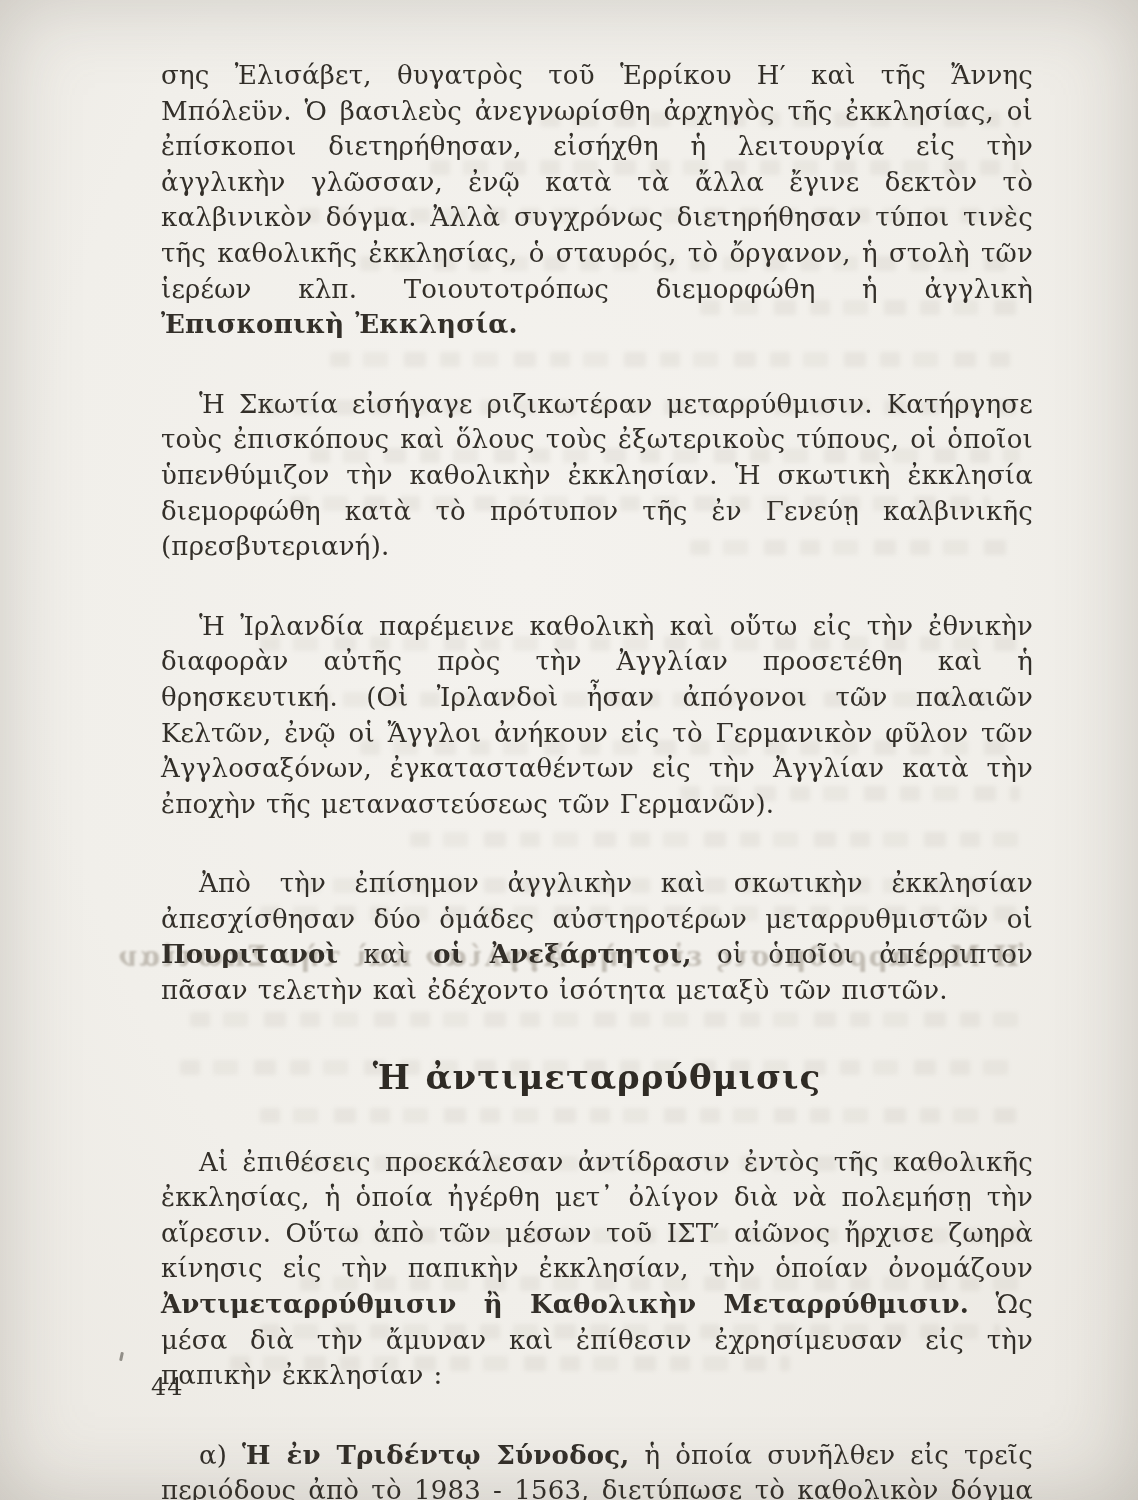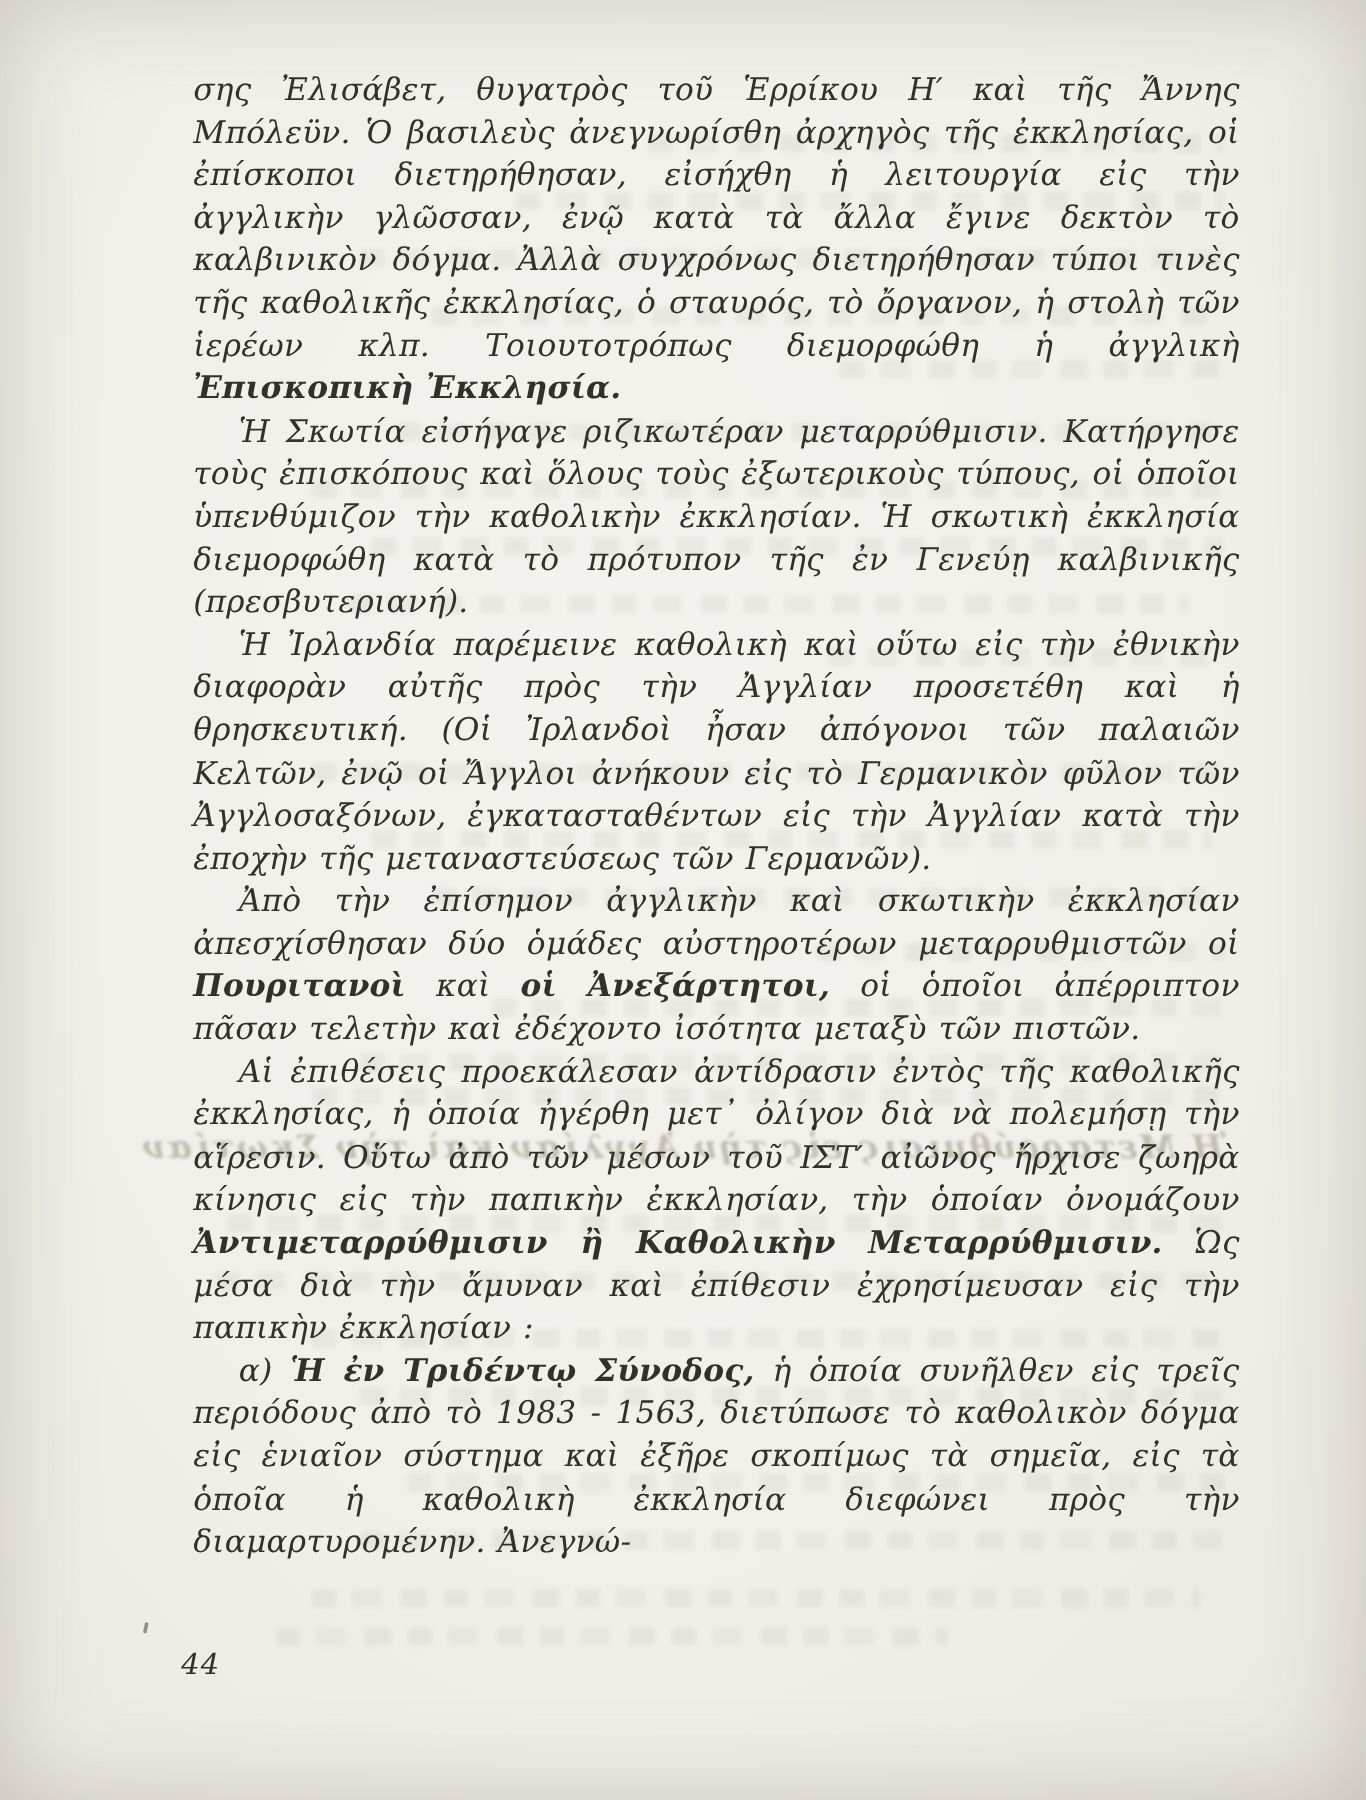--- a/index.html
+++ b/index.html
@@ -11,21 +11,20 @@
   .scan-page {
     position: relative;
     width: 1138px;
     height: 1500px;
     margin: 0;
     overflow: hidden;
     background:
       radial-gradient(ellipse at 46% 38%, #f4f2ee 0%, #f1efea 55%, #ece9e3 88%, #e5e2db 100%);
     box-shadow: inset 0 0 80px rgba(110, 104, 92, 0.28);
     font-family: "DejaVu Serif", "Liberation Serif", serif;
-    font-style: italic;
   }
   
   .bleed-layer {
     position: absolute;
     inset: 0;
     pointer-events: none;
   }
   .bleed-strip {
     position: absolute;
     height: 15px;
@@ -68,20 +67,21 @@
     line-height: 35.6px;
     text-align: justify;
     letter-spacing: 0.2px;
     word-spacing: 1.5px;
   }
   .para {
     margin: 0;
   }
   .para.indent {
     text-indent: 38px;
+    margin-top: 44px;
   }
   .para .bold {
     font-weight: bold;
   }
   .section-heading {
     margin: 46px 0 46px 0;
     text-align: center;
     font-size: 34px;
     line-height: 44px;
     font-weight: bold;
@@ -140,20 +140,21 @@
     <div class="bleed-strip" style="left:260px; top:1324px; width:740px;"></div>
     <div class="bleed-strip" style="left:230px; top:1356px; width:560px;"></div>
     <div class="bleed-mirrored-line">Ἡ Μεταρρύθμισις εἰς τὴν Ἀγγλίαν καὶ τὴν Σκωτίαν</div>
   </div>
 
   <div class="text-column">
       <p class="para"><span class="">σης Ἐλισάβετ, θυγατρὸς τοῦ Ἑρρίκου Η′ καὶ τῆς Ἄννης Μπόλεϋν. Ὁ βασιλεὺς ἀνεγνωρίσθη ἀρχηγὸς τῆς ἐκκλησίας, οἱ ἐπίσκοποι διετηρήθησαν, εἰσήχθη ἡ λειτουργία εἰς τὴν ἀγγλικὴν γλῶσσαν, ἐνῷ κατὰ τὰ ἄλλα ἔγινε δεκτὸν τὸ καλβινικὸν δόγμα. Ἀλλὰ συγχρόνως διετηρήθησαν τύποι τινὲς τῆς καθολικῆς ἐκκλησίας, ὁ σταυρός, τὸ ὄργανον, ἡ στολὴ τῶν ἱερέων κλπ. Τοιουτοτρόπως διεμορφώθη ἡ ἀγγλικὴ </span><span class="bold">Ἐπισκοπικὴ Ἐκκλησία.</span></p>
       <p class="para indent"><span class="">Ἡ Σκωτία εἰσήγαγε ριζικωτέραν μεταρρύθμισιν. Κατήργησε τοὺς ἐπισκόπους καὶ ὅλους τοὺς ἐξωτερικοὺς τύπους, οἱ ὁποῖοι ὑπενθύμιζον τὴν καθολικὴν ἐκκλησίαν. Ἡ σκωτικὴ ἐκκλησία διεμορφώθη κατὰ τὸ πρότυπον τῆς ἐν Γενεύῃ καλβινικῆς (πρεσβυτεριανή).</span></p>
       <p class="para indent"><span class="">Ἡ Ἰρλανδία παρέμεινε καθολικὴ καὶ οὕτω εἰς τὴν ἐθνικὴν διαφορὰν αὐτῆς πρὸς τὴν Ἀγγλίαν προσετέθη καὶ ἡ θρησκευτική. (Οἱ Ἰρλανδοὶ ἦσαν ἀπόγονοι τῶν παλαιῶν Κελτῶν, ἐνῷ οἱ Ἄγγλοι ἀνήκουν εἰς τὸ Γερμανικὸν φῦλον τῶν Ἀγγλοσαξόνων, ἐγκατασταθέντων εἰς τὴν Ἀγγλίαν κατὰ τὴν ἐποχὴν τῆς μεταναστεύσεως τῶν Γερμανῶν).</span></p>
       <p class="para indent"><span class="">Ἀπὸ τὴν ἐπίσημον ἀγγλικὴν καὶ σκωτικὴν ἐκκλησίαν ἀπεσχίσθησαν δύο ὁμάδες αὐστηροτέρων μεταρρυθμιστῶν οἱ </span><span class="bold">Πουριτανοὶ</span><span class=""> καὶ </span><span class="bold">οἱ Ἀνεξάρτητοι,</span><span class=""> οἱ ὁποῖοι ἀπέρριπτον πᾶσαν τελετὴν καὶ ἐδέχοντο ἰσότητα μεταξὺ τῶν πιστῶν.</span></p>
+      <h2 class="section-heading">Ἡ ἀντιμεταρρύθμισις</h2>
       <p class="para indent"><span class="">Αἱ ἐπιθέσεις προεκάλεσαν ἀντίδρασιν ἐντὸς τῆς καθολικῆς ἐκκλησίας, ἡ ὁποία ἠγέρθη μετ᾽ ὀλίγον διὰ νὰ πολεμήσῃ τὴν αἵρεσιν. Οὕτω ἀπὸ τῶν μέσων τοῦ ΙΣΤ′ αἰῶνος ἤρχισε ζωηρὰ κίνησις εἰς τὴν παπικὴν ἐκκλησίαν, τὴν ὁποίαν ὀνομάζουν </span><span class="bold">Ἀντιμεταρρύθμισιν ἢ Καθολικὴν Μεταρρύθμισιν.</span><span class=""> Ὡς μέσα διὰ τὴν ἄμυναν καὶ ἐπίθεσιν ἐχρησίμευσαν εἰς τὴν παπικὴν ἐκκλησίαν :</span></p>
       <p class="para indent"><span class="">α) </span><span class="bold">Ἡ ἐν Τριδέντῳ Σύνοδος,</span><span class=""> ἡ ὁποία συνῆλθεν εἰς τρεῖς περιόδους ἀπὸ τὸ 1983 - 1563, διετύπωσε τὸ καθολικὸν δόγμα εἰς ἑνιαῖον σύστημα καὶ ἐξῆρε σκοπίμως τὰ σημεῖα, εἰς τὰ ὁποῖα ἡ καθολικὴ ἐκκλησία διεφώνει πρὸς τὴν διαμαρτυρομένην. Ἀνεγνώ-</span></p>
     </div>
 
   <div class="page-number">44</div>
 
   <div class="speck"></div>
 
 </div>
 

